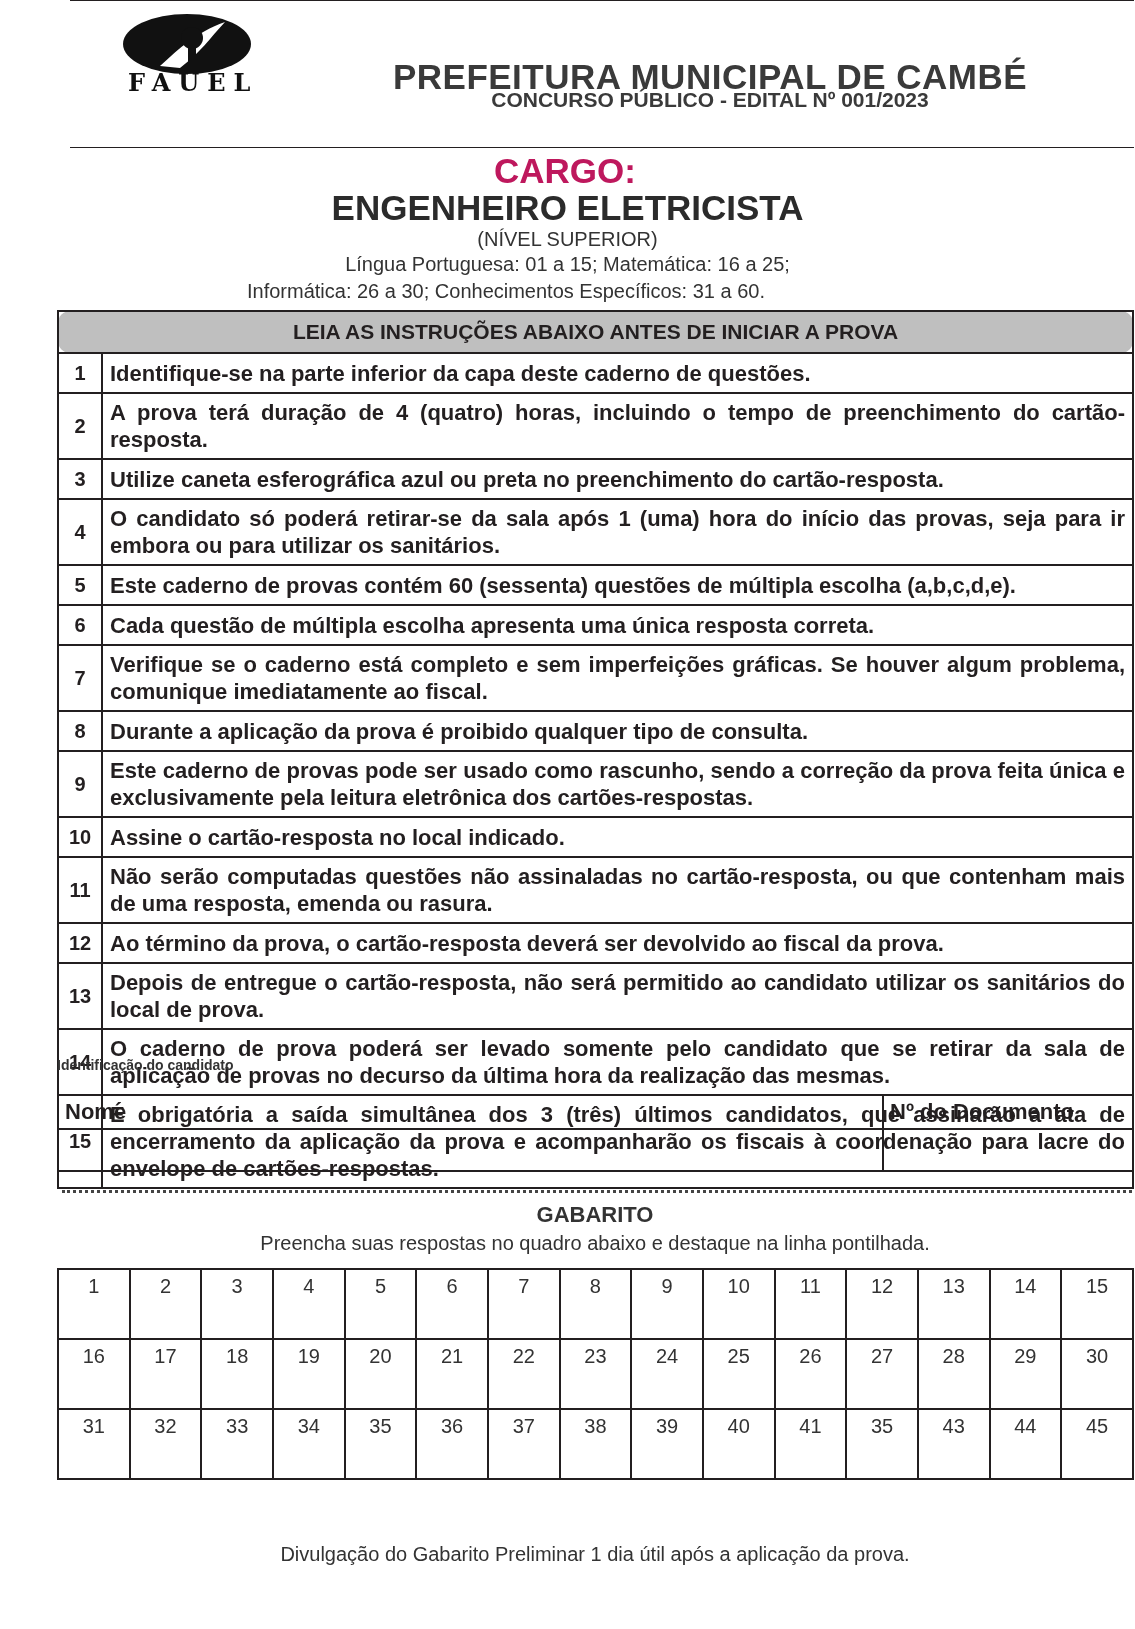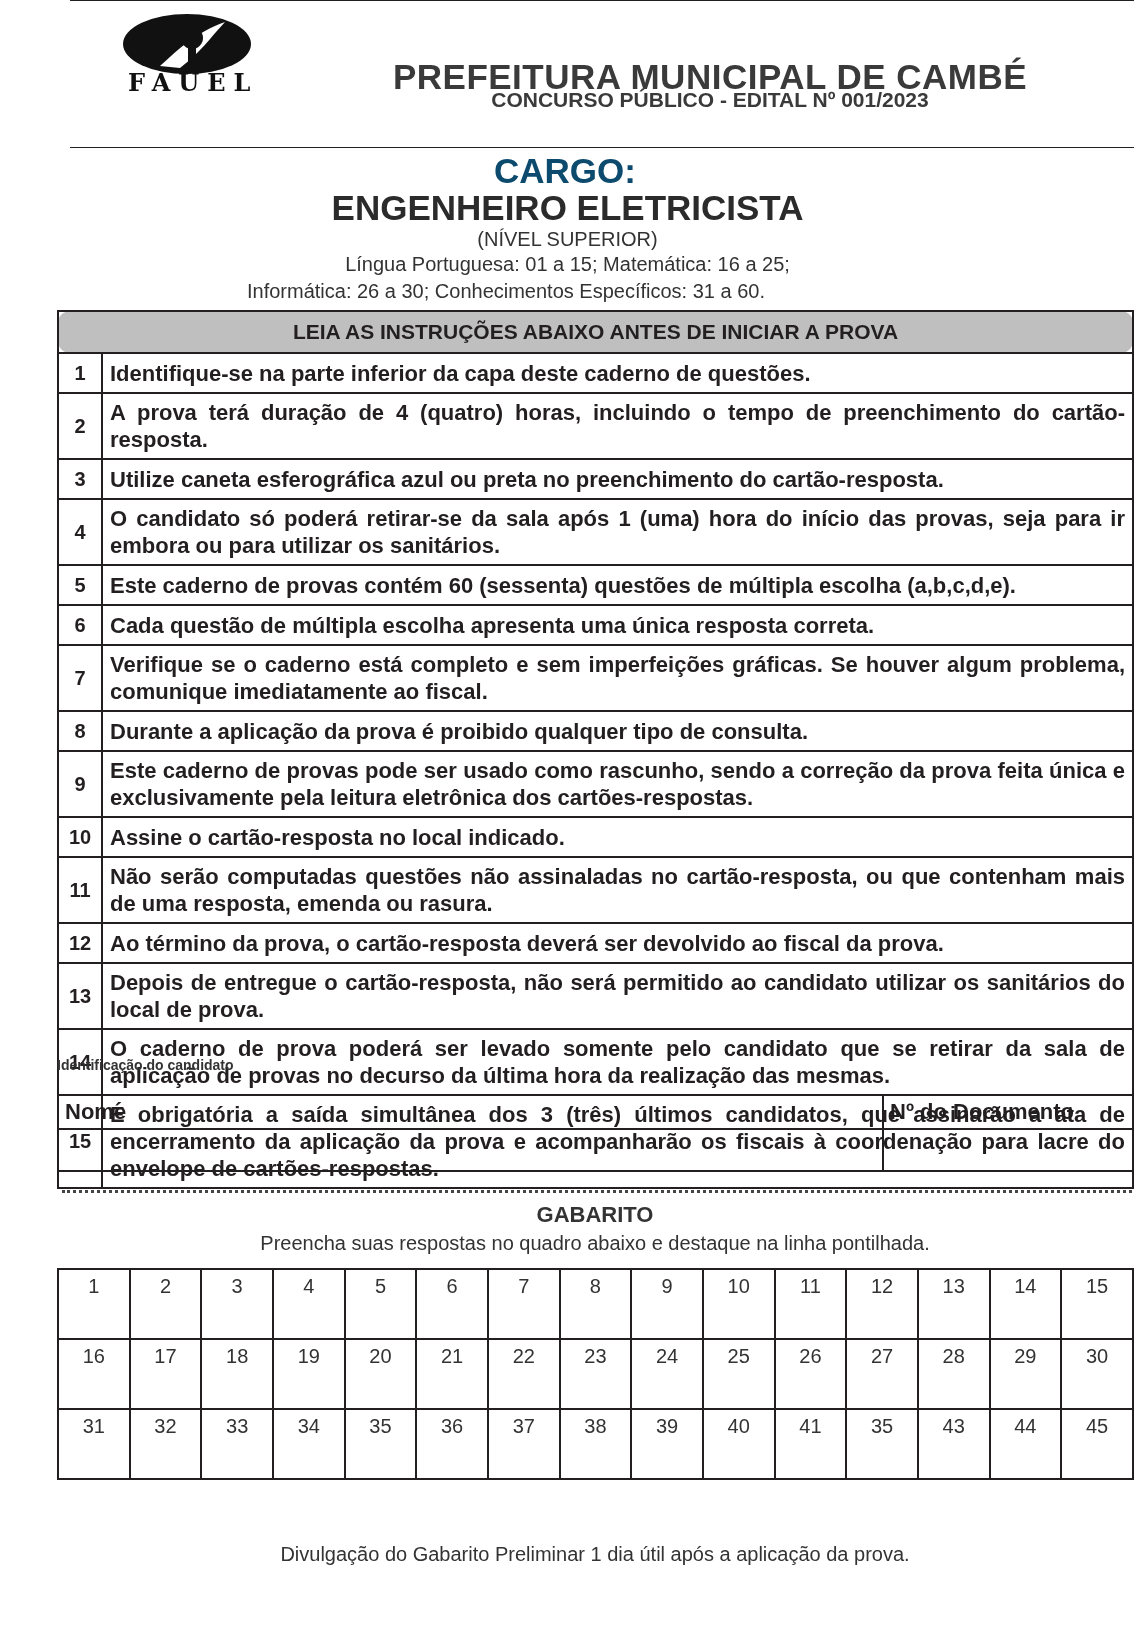--- a/index.html
+++ b/index.html
@@ -12,21 +12,21 @@
   .logo { left: 90px; top: 8px; width: 200px; height: 130px; }
   .logo-mark { position: absolute; left: 30px; top: 0; width: 135px; height: 80px; }
   .logo-text { position: absolute; left: 38px; top: 60px; width: 130px; text-align: center;
                font-family: "DejaVu Serif", serif; font-weight: bold; font-size: 24px; letter-spacing: 8px; color: #111; }
   .logo-sub { position: absolute; left: 0; top: 102px; width: 200px; text-align: center;
               font-family: "DejaVu Sans", sans-serif; font-size: 11px; line-height: 15px; color: #333; }
 
   .org-title { left: 290px; top: 57px; width: 840px; text-align: center; font-weight: bold; font-size: 35px; color: #3a3a3a; letter-spacing: 0.5px; }
   .edital { left: 290px; top: 88px; width: 840px; text-align: center; font-weight: bold; font-size: 21px; color: #3a3a3a; }
 
-  .cargo-label { left: 0; top: 152px; width: 1130px; text-align: center; font-weight: bold; font-size: 35px; color: #0c4a6e; line-height: 38px; }
+  .cargo-label { left: 0; top: 152px; width: 1130px; text-align: center; font-weight: bold; font-size: 35px; color: #be185d; line-height: 38px; }
   .cargo-name { left: 0; top: 189px; width: 1135px; text-align: center; font-weight: bold; font-size: 35px; color: #2b2b2b; line-height: 38px; }
   .nivel { left: 0; top: 228px; width: 1135px; text-align: center; font-size: 20px; color: #333; }
   .dist1 { left: 0; top: 253px; width: 1135px; text-align: center; font-size: 20px; color: #333; }
   .dist2 { left: 0; top: 280px; width: 1012px; text-align: center; font-size: 20px; color: #333; }
 
   
   .instr { position: absolute; left: 57px; top: 310px; width: 1077px; border-collapse: collapse; }
   .instr td, .instr th { border: 2.5px solid #231f20; }
   .instr th { background: #bfbfbf; font-weight: bold; font-size: 21px; height: 38px; text-align: center; color: #231f20; border-radius: 12px; }
   .instr td.num { width: 42px; text-align: center; font-weight: bold; font-size: 20px; padding: 0; }

